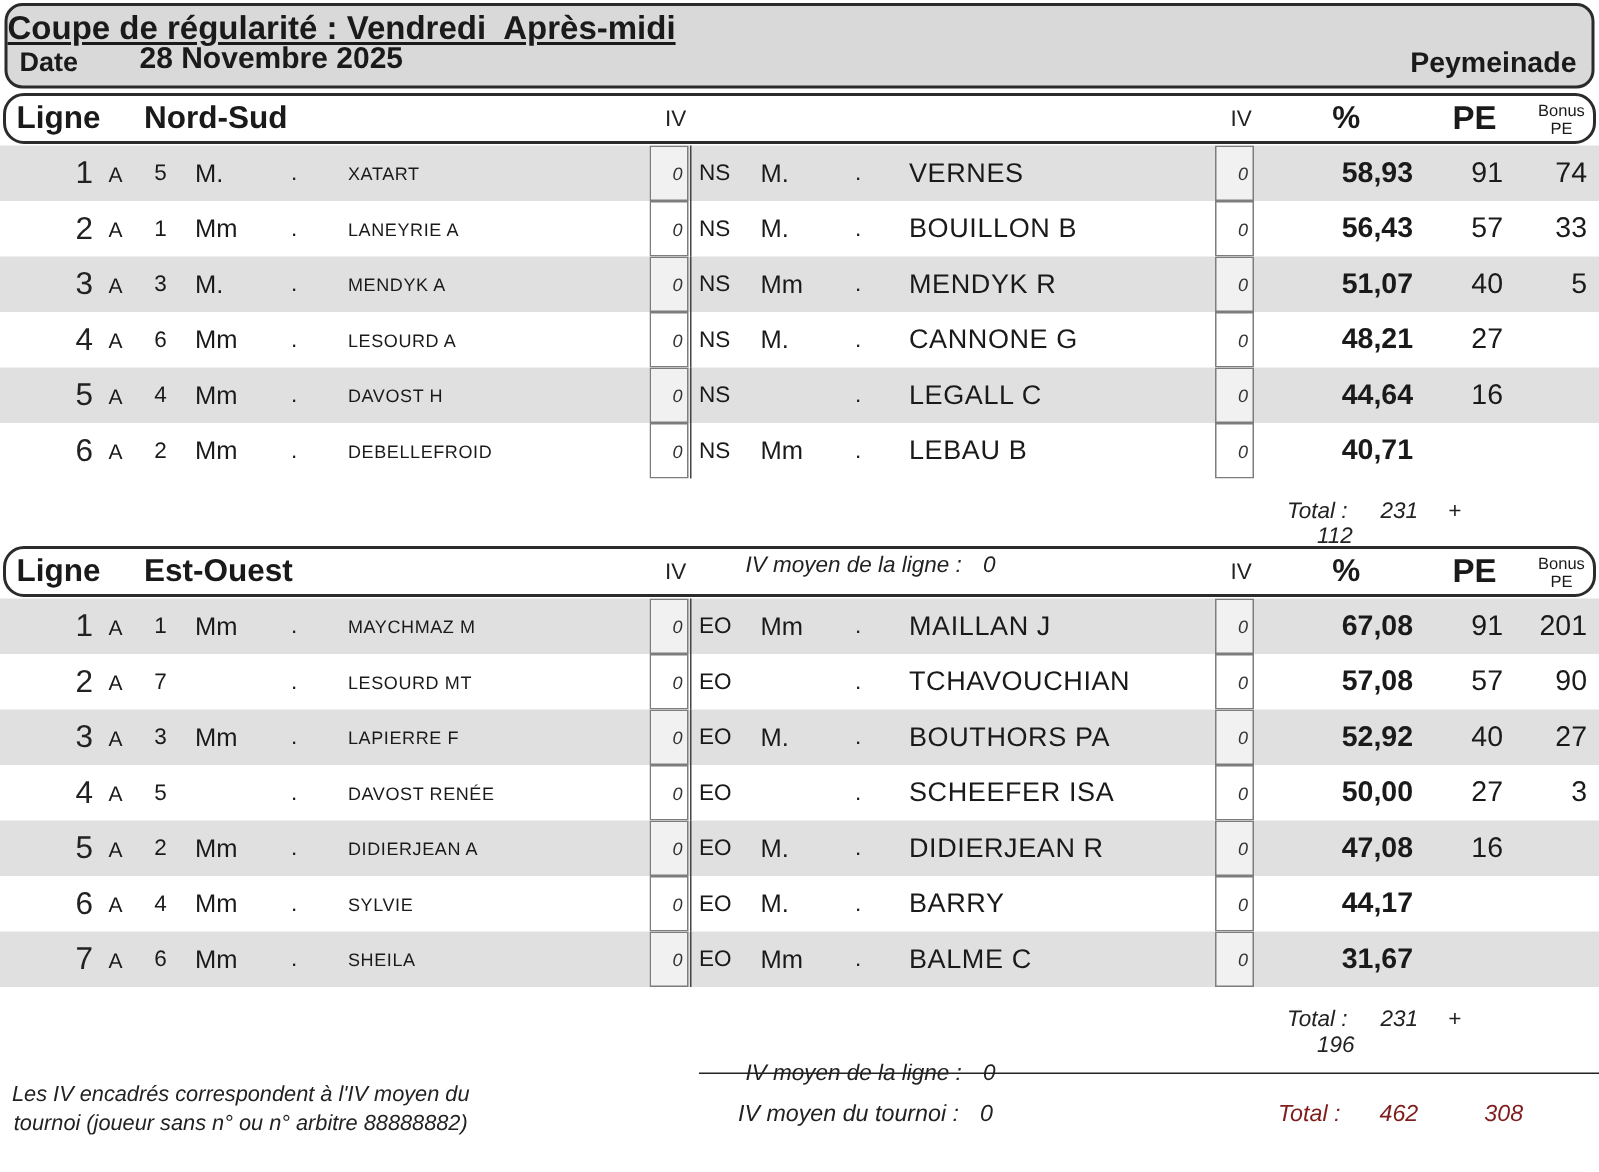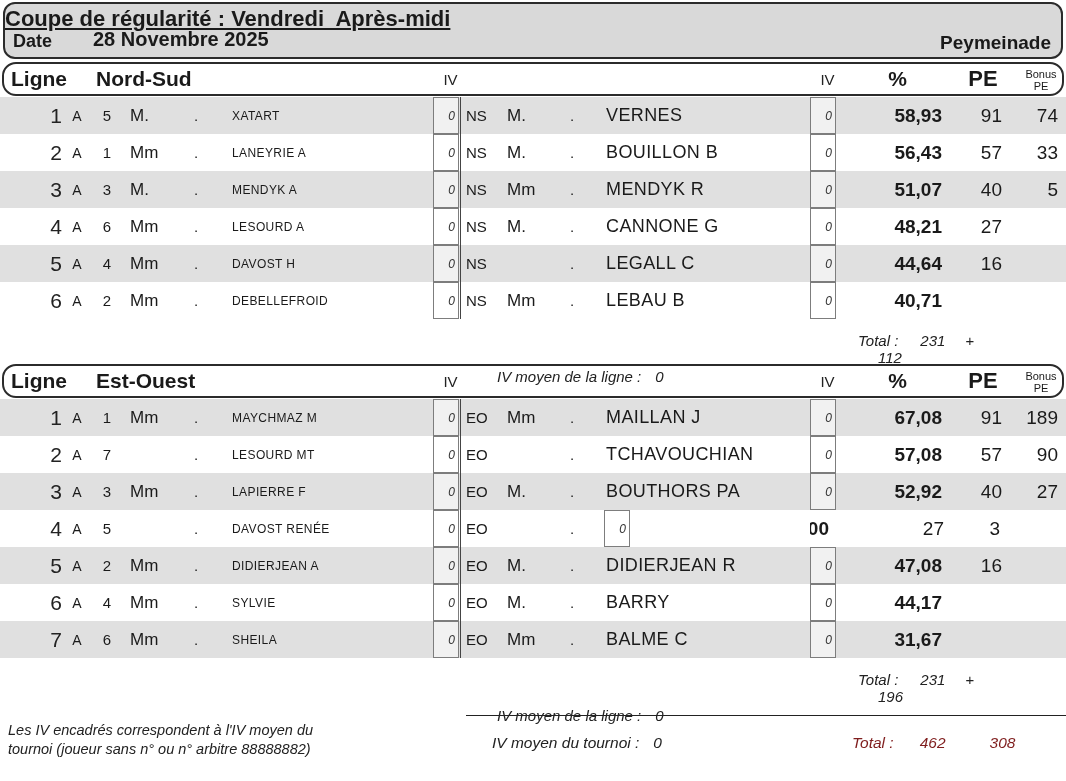--- a/index.html
+++ b/index.html
@@ -79,21 +79,21 @@
   .sf-total span { display: inline-block; }
   .sf-total .ta   { margin-left: 22px; }
   .sf-total .plus { margin-left: 20px; }
   .sf-total .tb   { margin-left: 20px; }
 
   .section-eo { margin-top: 3px; }
 
   
   .bottom-note {
     position: absolute; left: 8px; top: 721px;
-    font-style: italic; font-size: 14.5px; line-height: 19px; color: #222;
+    font-style: italic; font-size: 14.5px; line-height: 19px; color: #222; text-align: center;
   }
   .bottom-line {
     position: absolute; left: 466px; top: 715px; width: 600px; height: 0;
     border-top: 1.5px solid #222;
   }
   .bottom-iv {
     position: absolute; left: 492px; top: 734px;
     font-style: italic; font-size: 15.5px; color: #222;
   }
   .bottom-iv .val { margin-left: 14px; }
@@ -297,21 +297,21 @@
     </div>
     <div class="cell c-dir">EO</div>
     <div class="cell c-t2">Mm</div>
     <div class="cell c-d2">.</div>
     <div class="cell c-n2">MAILLAN J</div>
     <div class="cell c-ivwrap">
       <span class="iv-box">0</span>
     </div>
     <div class="cell c-pct">67,08</div>
     <div class="cell c-pe">91</div>
-    <div class="cell c-bonus">189</div>
+    <div class="cell c-bonus">201</div>
   </div>
 
   <div class="row">
     <div class="cell c-rank">2</div>
     <div class="cell c-cat">A</div>
     <div class="cell c-num">7</div>
     <div class="cell c-t1"></div>
     <div class="cell c-d1">.</div>
     <div class="cell c-n1">LESOURD MT</div>
     <div class="cell c-ivwrap">
@@ -357,20 +357,21 @@
     <div class="cell c-num">5</div>
     <div class="cell c-t1"></div>
     <div class="cell c-d1">.</div>
     <div class="cell c-n1">DAVOST RENÉE</div>
     <div class="cell c-ivwrap">
       <span class="iv-box">0</span>
     </div>
     <div class="cell c-dir">EO</div>
     <div class="cell c-t2"></div>
     <div class="cell c-d2">.</div>
+    <div class="cell c-n2">SCHEEFER ISA</div>
     <div class="cell c-ivwrap">
       <span class="iv-box">0</span>
     </div>
     <div class="cell c-pct">50,00</div>
     <div class="cell c-pe">27</div>
     <div class="cell c-bonus">3</div>
   </div>
 
   <div class="row">
     <div class="cell c-rank">5</div>

